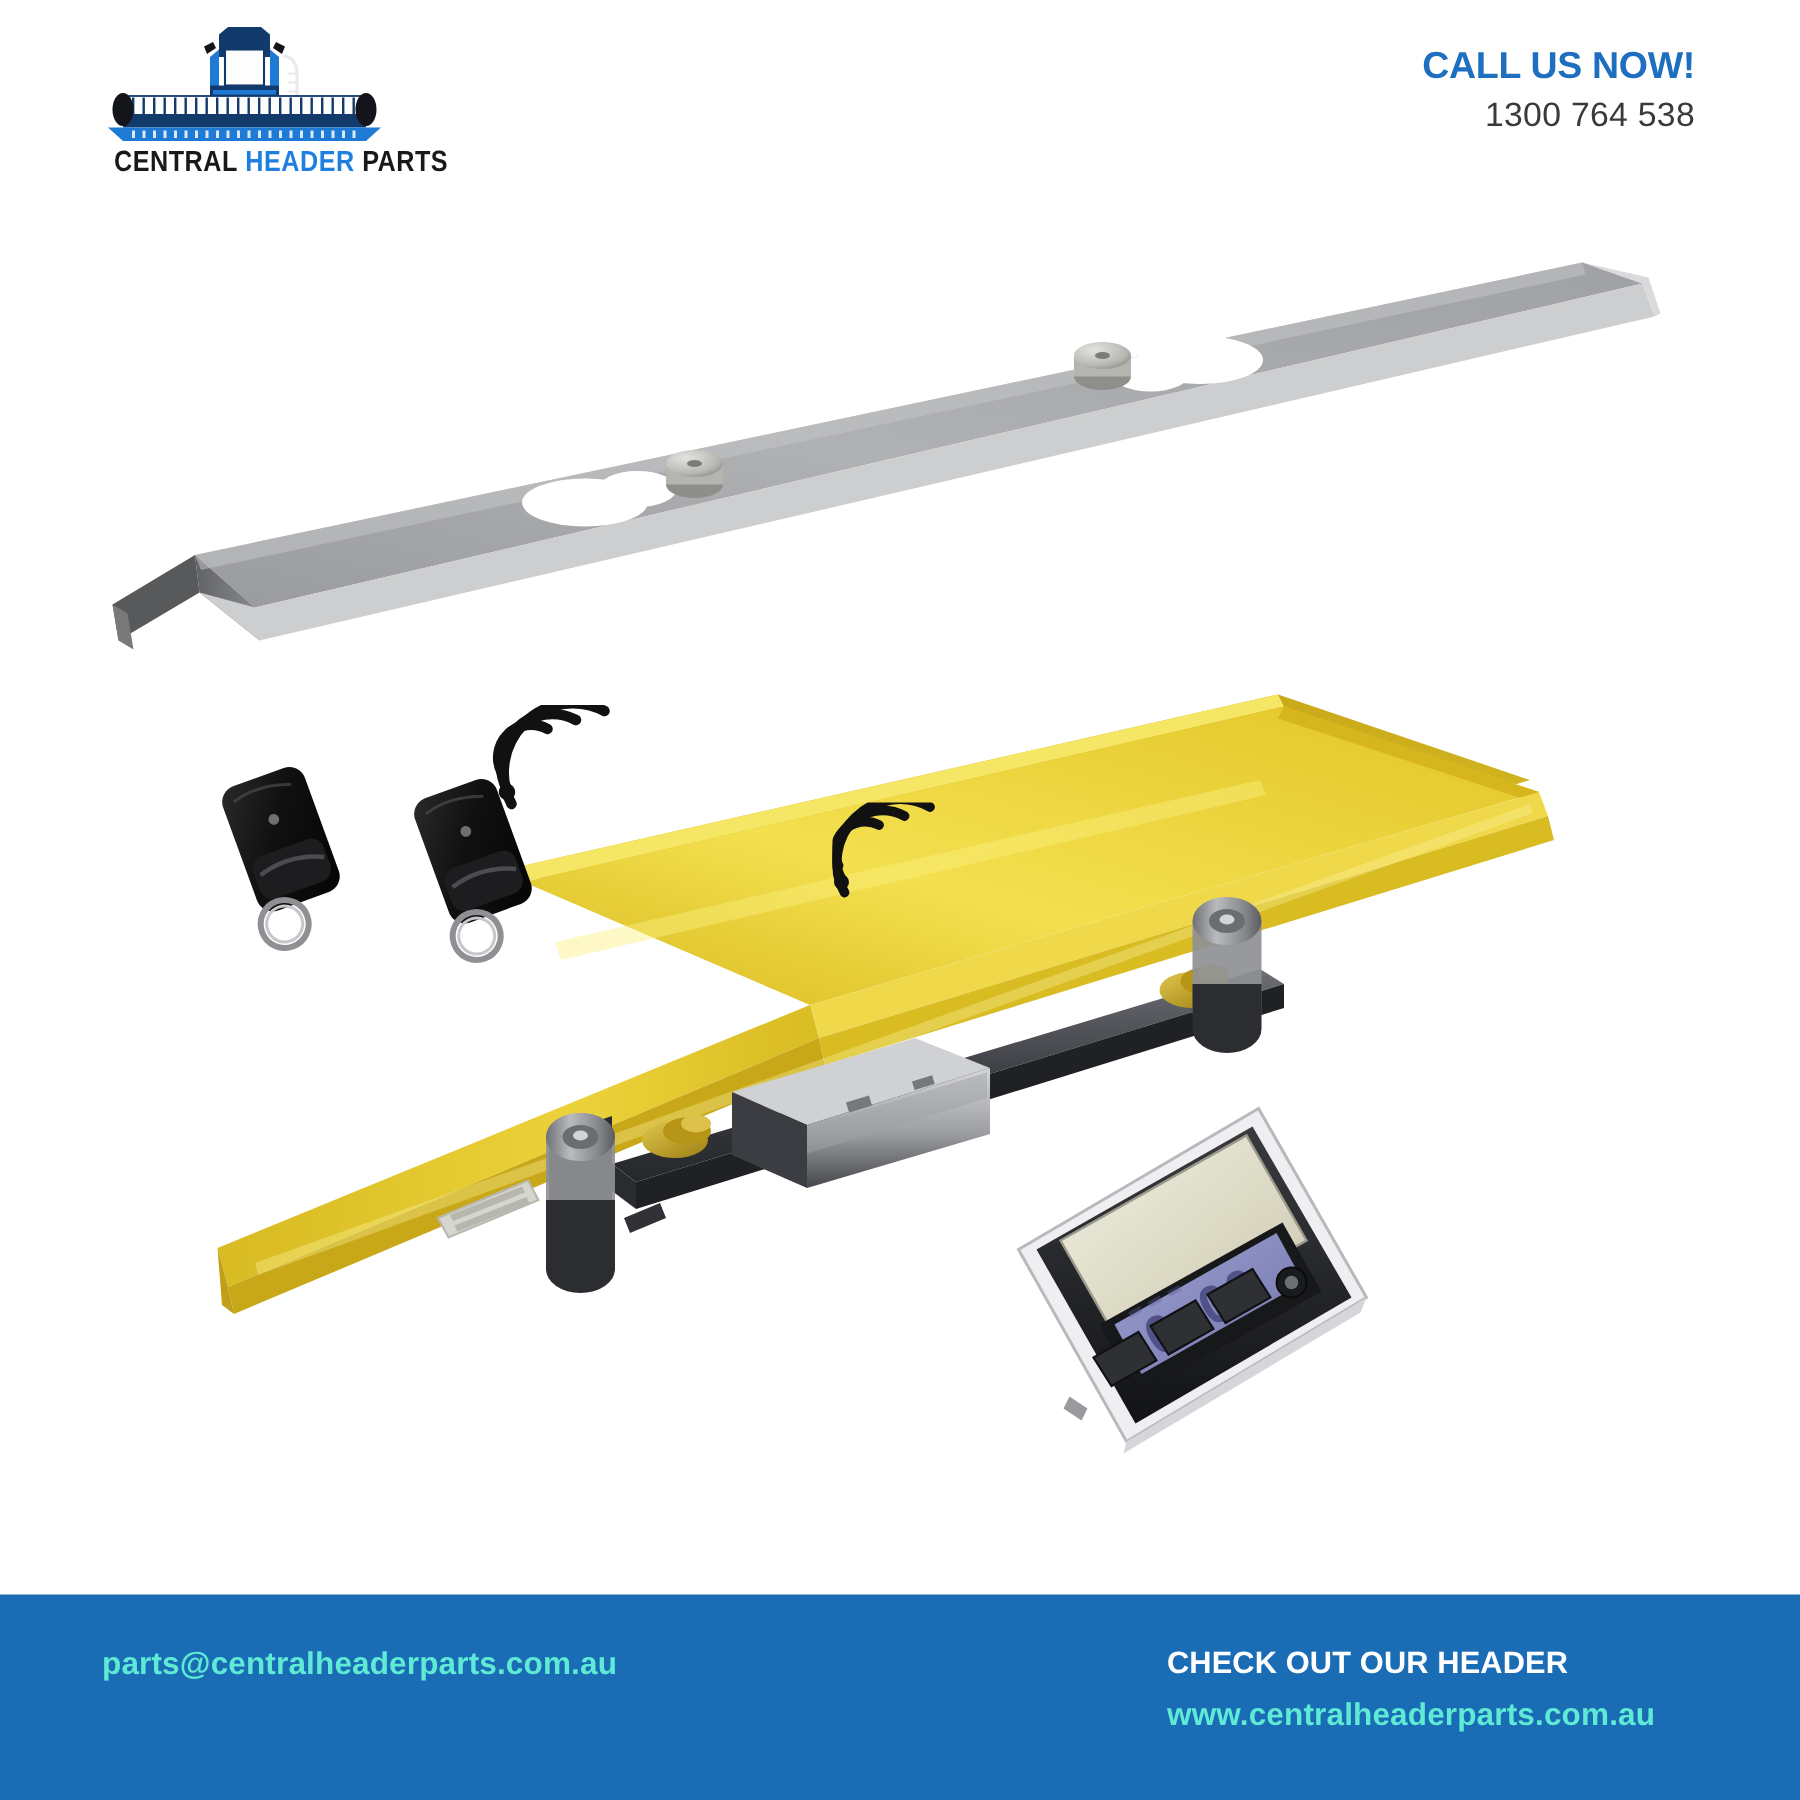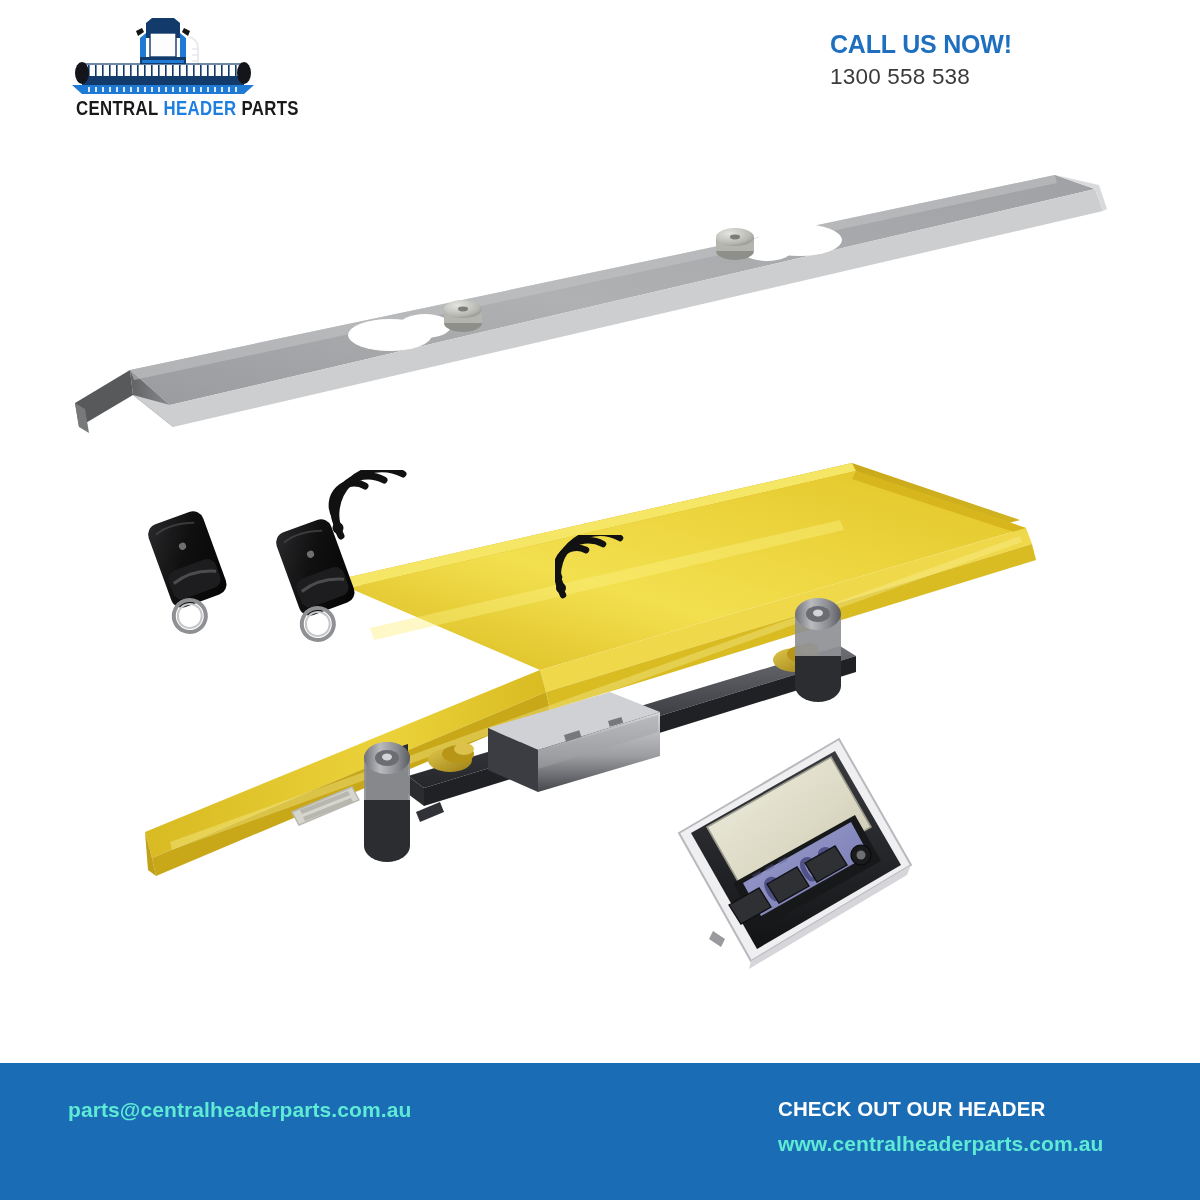--- a/index.html
+++ b/index.html
@@ -28,21 +28,21 @@
     line-height:1;
     white-space:nowrap;
     transform:scaleX(0.86);
     transform-origin:center center;
   }
   .wm-dark{color:#19191c;}
   .wm-blue{color:#1f7fe0;}
 
   .call-block{
     position:absolute;right:70px;top:30px;
-    text-align:left;
+    text-align:right;
     width:300px;
     margin-left:28px;
   }
   .call-title{
     font-size:25px;font-weight:bold;color:#1f6fc0;
     letter-spacing:-0.2px;line-height:1.15;
     margin:0 0 5px 0;white-space:nowrap;
   }
   .call-number{
     font-size:22.5px;color:#3a3a3c;font-weight:400;
@@ -163,21 +163,21 @@
           <rect x="166" y="70" width="2" height="5"></rect>
             <rect x="173" y="70" width="2" height="5"></rect>
         </g>
       </svg>
 
       <div class="logo-wordmark"><span class="wm-dark">CENTRAL</span><span class="wm-dark">&nbsp;</span><span class="wm-blue">HEADER</span><span class="wm-dark">&nbsp;</span><span class="wm-dark">PARTS</span></div>
     </div>
 
     <div class="call-block">
       <div class="call-title">CALL US NOW!</div>
-      <div class="call-number">1300 558 538</div>
+      <div class="call-number">1300 764 538</div>
     </div>
   </div>
 
   <div class="stage">
 
     <svg class="plate" viewBox="0 0 1055 290">
       <defs>
         <linearGradient id="plateTop" x1="0" y1="1" x2="1" y2="0">
           <stop offset="0%" stop-color="#9a9b9e"></stop>
           <stop offset="45%" stop-color="#b0b1b3"></stop>

